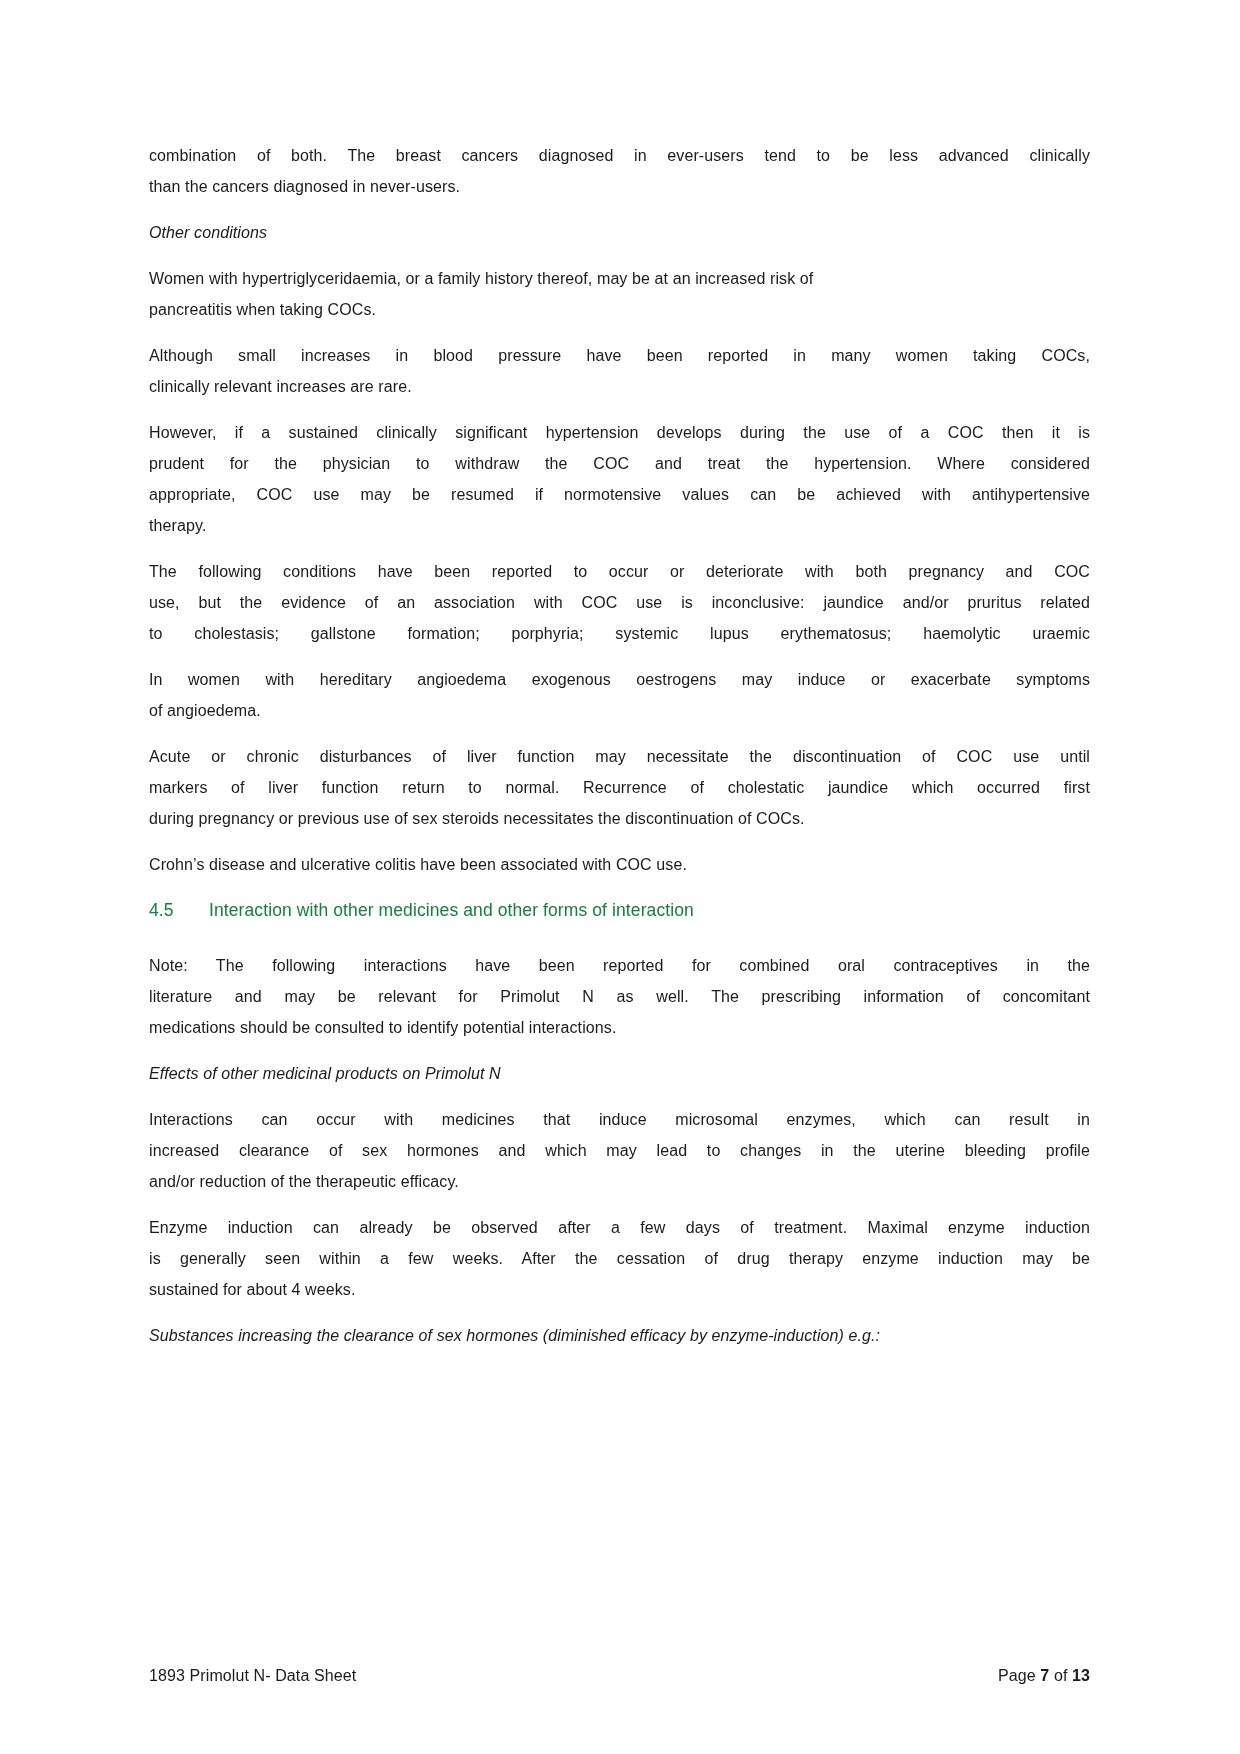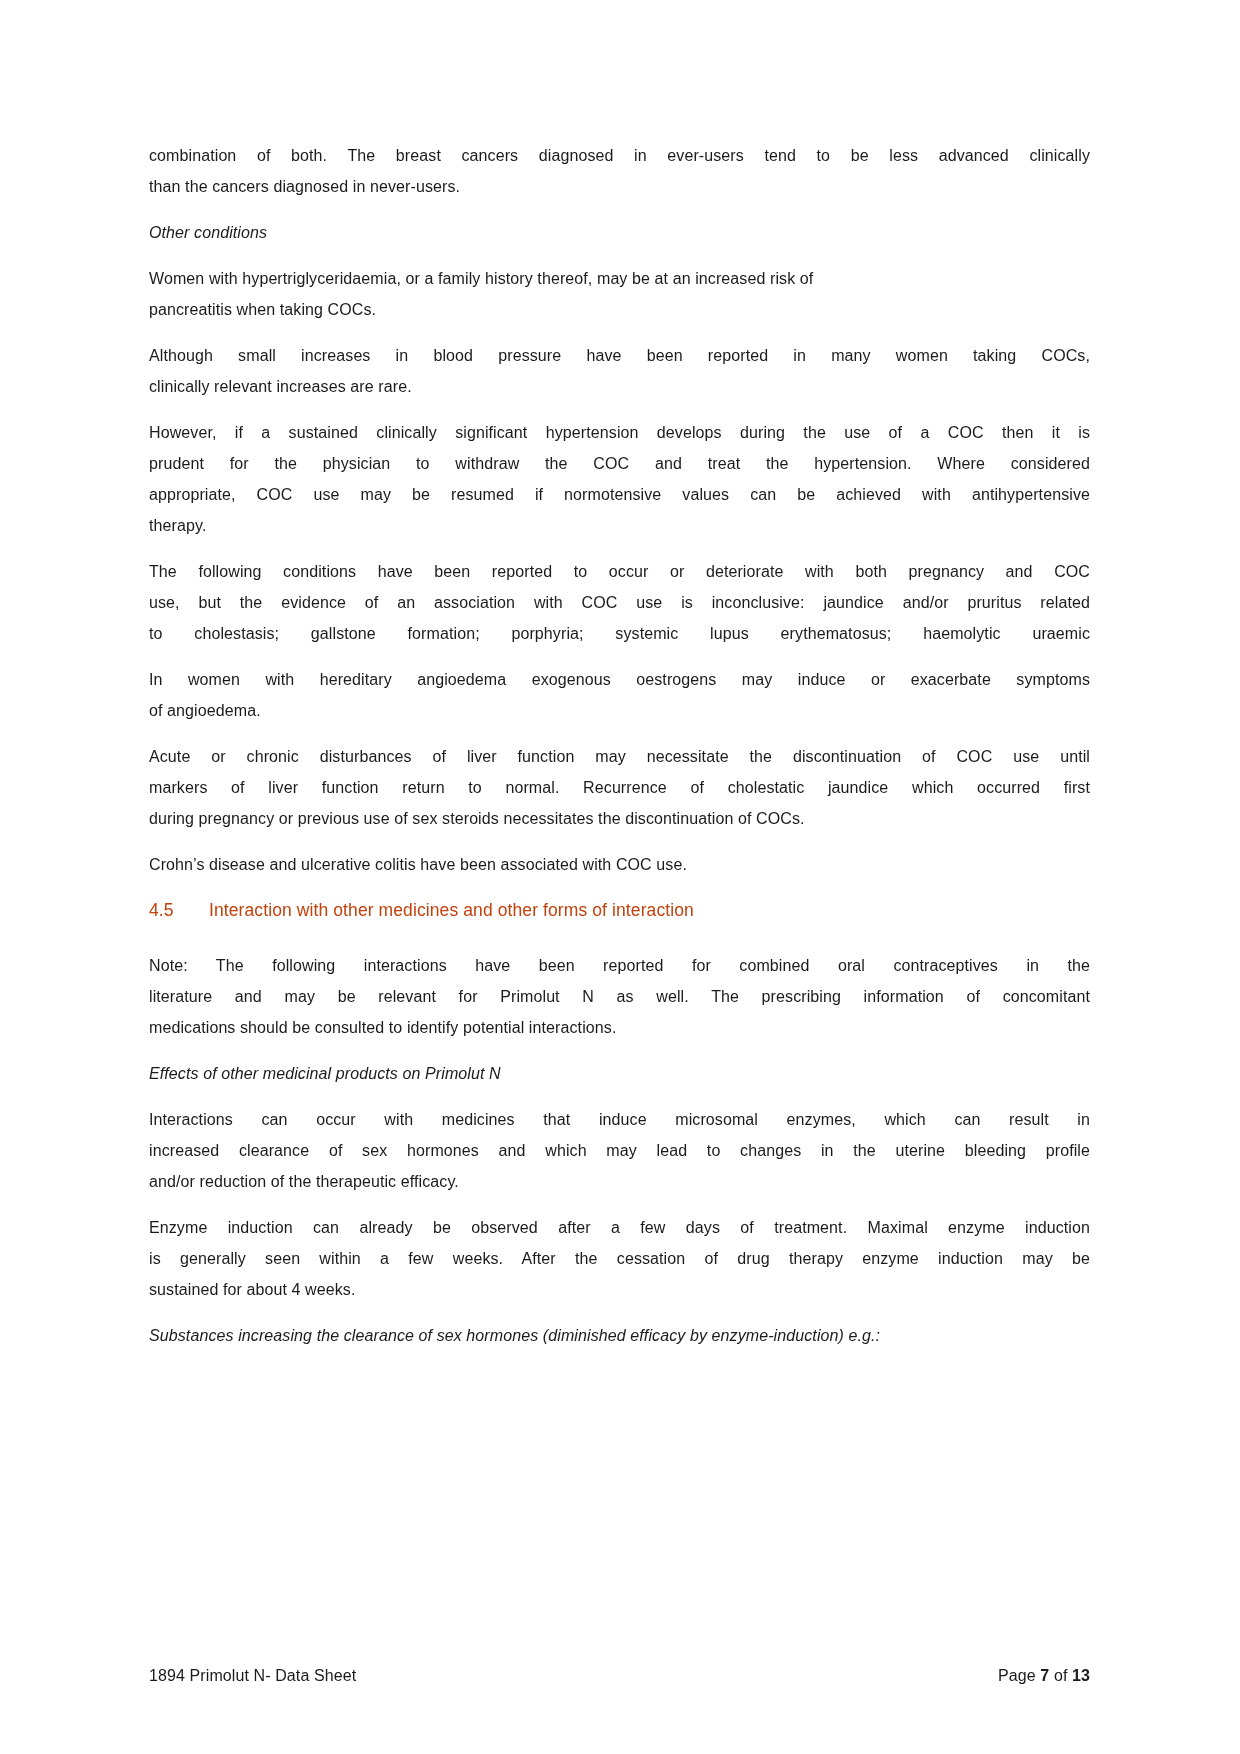--- a/index.html
+++ b/index.html
@@ -41,21 +41,21 @@
     margin: 0 0 15px 0;
     font-size: 16px;
     line-height: 31px;
     font-style: italic;
     letter-spacing: 0.1px;
   }
   .section-heading {
     margin: 0 0 24px 0;
     font-size: 17.5px;
     line-height: 31px;
-    color: #c2410c;
+    color: #15803d;
     letter-spacing: 0.1px;
   }
   .sec-num {
     display: inline-block;
     width: 60px;
   }
   .footer {
     position: absolute;
     left: 149px;
     top: 1660px;
@@ -126,17 +126,17 @@
       </p>
       <p class="para">
         <span class="line jl">Enzyme induction can already be observed after a few days of treatment. Maximal enzyme induction</span>
         <span class="line jl">is generally seen within a few weeks. After the cessation of drug therapy enzyme induction may be</span>
         <span class="line">sustained for about 4 weeks.</span>
       </p>
       <p class="italic-heading"><span class="line">Substances increasing the clearance of sex hormones (diminished efficacy by enzyme-induction) e.g.:</span></p>
     </main>
 
   <footer class="footer">
-    <span>1894 Primolut N- Data Sheet</span>
+    <span>1893 Primolut N- Data Sheet</span>
     <span><span>Page </span><b>7</b><span> of </span><b>13</b></span>
   </footer>
 
 </div>
 
 </body></html>

